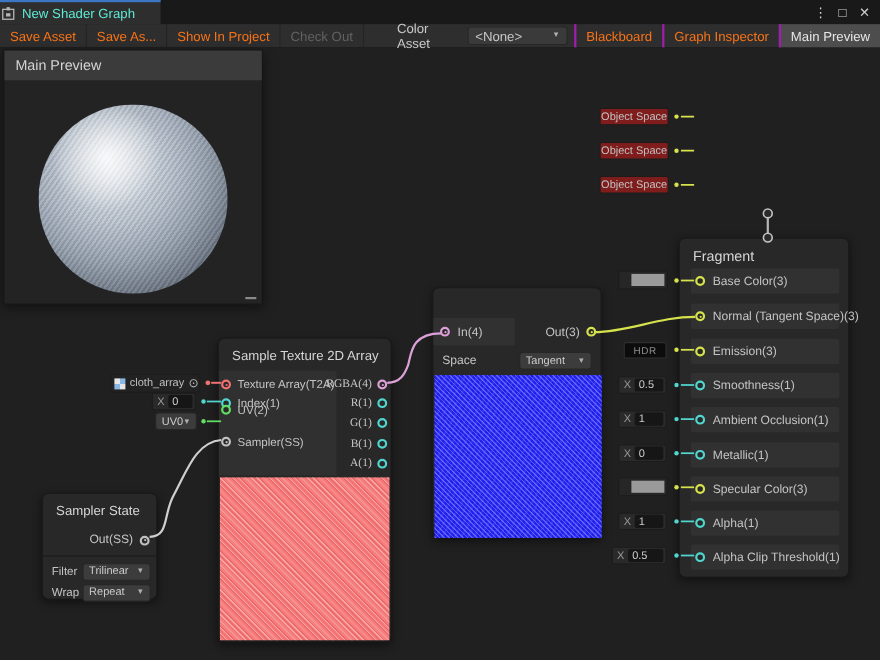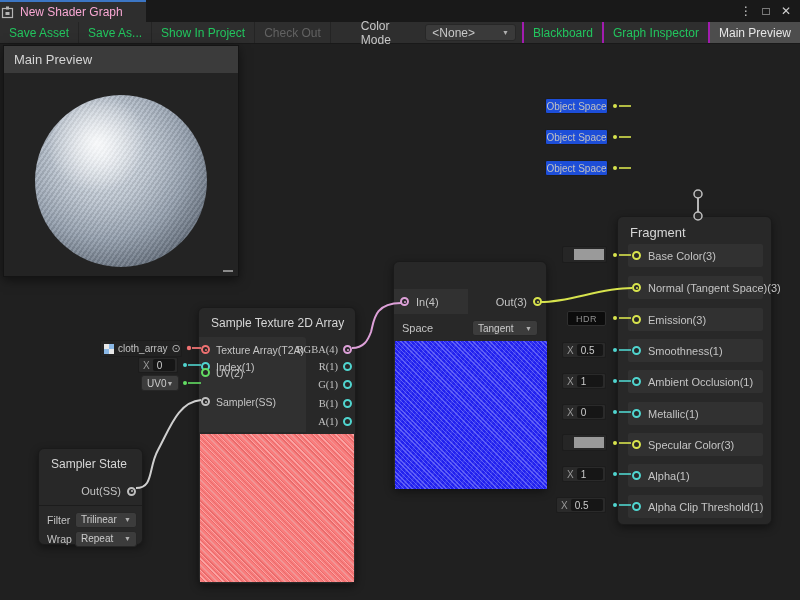--- a/index.html
+++ b/index.html
@@ -1,27 +1,27 @@
 <!DOCTYPE html>
 <html><head>
 <meta charset="utf-8">
 <style>
   * { margin:0; padding:0; box-sizing:border-box; }
   html,body { width:800px; height:600px; overflow:hidden; }
   body { font-family:"Liberation Sans","DejaVu Sans",sans-serif; background:#202020; position:relative; color:#c8c8c8; }
 
   
   .titlebar { position:absolute; top:0; left:0; width:800px; height:22px; background:#191919; display:flex; align-items:stretch; }
-  .doc-tab { display:flex; align-items:center; gap:6px; width:146px; padding:0 1px; background:#2e2e2e; border-top:2px solid #3c76c4; font-size:12px; color:#f9a8d4; }
+  .doc-tab { display:flex; align-items:center; gap:6px; width:146px; padding:0 1px; background:#2e2e2e; border-top:2px solid #3c76c4; font-size:12px; color:#5eead4; }
   .win-controls { margin-left:auto; display:flex; align-items:center; gap:4px; padding-right:6px; }
   .win-btn { width:16px; height:16px; display:flex; align-items:center; justify-content:center; font-size:12px; color:#cfcfcf; cursor:default; }
 
   
   .toolbar { position:absolute; top:22px; left:0; width:800px; height:22px; background:#2e2e2e; border-bottom:1px solid #191919; display:flex; align-items:stretch; font-size:12px; }
-  .tb-btn { display:flex; align-items:center; padding:0 9px; color:#22c55e; border-right:1px solid #242424; cursor:default; white-space:nowrap; }
+  .tb-btn { display:flex; align-items:center; padding:0 9px; color:#f97316; border-right:1px solid #242424; cursor:default; white-space:nowrap; }
   .tb-btn.disabled { color:#626262; }
   .tb-btn.active { background:#4d4d4d; color:#e6e6e6; }
   .tb-label { display:flex; align-items:center; padding:0 8px 0 30px; color:#c8c8c8; }
   .tb-dd { display:flex; align-items:center; justify-content:space-between; width:98px; margin:2px 6px 2px 0; padding:0 6px; background:#3a3a3a; border:1px solid #272727; border-radius:3px; color:#c8c8c8; }
   .tb-dd .arrow, .dd .arrow { font-size:7px; color:#b0b0b0; }
   .tb-spacer { flex:1; }
   .tb-right-group { display:flex; }
   .tb-right-group .tb-btn { border-left:2px solid #a21caf; border-right:none; }
 
   
@@ -36,21 +36,21 @@
   .port { width:9px; height:9px; border-radius:50%; border:2px solid currentColor; background:#282828; position:relative; flex:none; }
   .port.conn::after { content:""; position:absolute; left:1.5px; top:1.5px; width:2px; height:2px; border-radius:50%; background:currentColor; }
   .c-v1 { color:#50d5cf; } .c-v2 { color:#63dd63; } .c-v3 { color:#d7e34d; }
   .c-v4 { color:#dda0d8; } .c-tex { color:#ef7272; } .c-ss { color:#c0c0c0; }
 
   
   .prow .port { margin-left:4px; }
 
   
   .widget { position:absolute; z-index:10; display:flex; align-items:center; font-size:10px; color:#c0c0c0; }
-  .w-box { background:#1d4ed8; border:1px solid #1c1c1c; border-radius:2px; height:16px; display:flex; align-items:center; justify-content:center; width:100%; }
+  .w-box { background:#7f1d1d; border:1px solid #1c1c1c; border-radius:2px; height:16px; display:flex; align-items:center; justify-content:center; width:100%; }
   .w-float { background:#2a2a2a; border:1px solid #1c1c1c; border-radius:2px; height:16px; display:flex; align-items:center; width:100%; padding:0 2px; gap:3px; }
   .w-float .xf { color:#9a9a9a; font-size:10px; padding-left:2px; }
   .w-float .fld { flex:1; background:#161616; border-radius:2px; height:12px; display:flex; align-items:center; padding-left:4px; color:#cccccc; font-size:10px; }
   .w-swatch { background:#262626; border:1px solid #1c1c1c; border-radius:2px; height:17px; width:100%; position:relative; }
   .w-swatch .chip { position:absolute; left:26%; top:2px; right:2px; bottom:2px; background:#9a9a9a; }
   .w-hdr { background:#0c0c0c; border:1px solid #2f2f2f; border-radius:2px; height:15px; width:100%; display:flex; align-items:center; justify-content:center; color:#8f8f8f; font-size:9px; letter-spacing:.5px; }
   .dd { background:#3c3c3c; border:1px solid #262626; border-radius:3px; height:16px; display:flex; align-items:center; justify-content:space-between; padding:0 5px; color:#cccccc; font-size:10px; width:100%; }
 
   
   .preview-panel { position:absolute; left:3px; top:1px; width:236px; height:232px; background:#232323; border:1px solid #141414; z-index:30; box-shadow:0 3px 10px rgba(0,0,0,.5); }
@@ -116,21 +116,21 @@
     <span class="win-btn">□</span>
     <span class="win-btn">✕</span>
   </div>
 </div>
 
 <div class="toolbar">
   <div class="tb-btn">Save Asset</div>
   <div class="tb-btn">Save As...</div>
   <div class="tb-btn">Show In Project</div>
   <div class="tb-btn disabled">Check Out</div>
-  <div class="tb-label">Color Mode</div>
+  <div class="tb-label">Color Asset</div>
   <div class="tb-dd">
     <span>&lt;None&gt;</span>
     <span class="arrow">▼</span>
   </div>
   <div class="tb-spacer"></div>
   <div class="tb-right-group">
     <div class="tb-btn">Blackboard</div>
     <div class="tb-btn">Graph Inspector</div>
     <div class="tb-btn active">Main Preview</div>
   </div>

